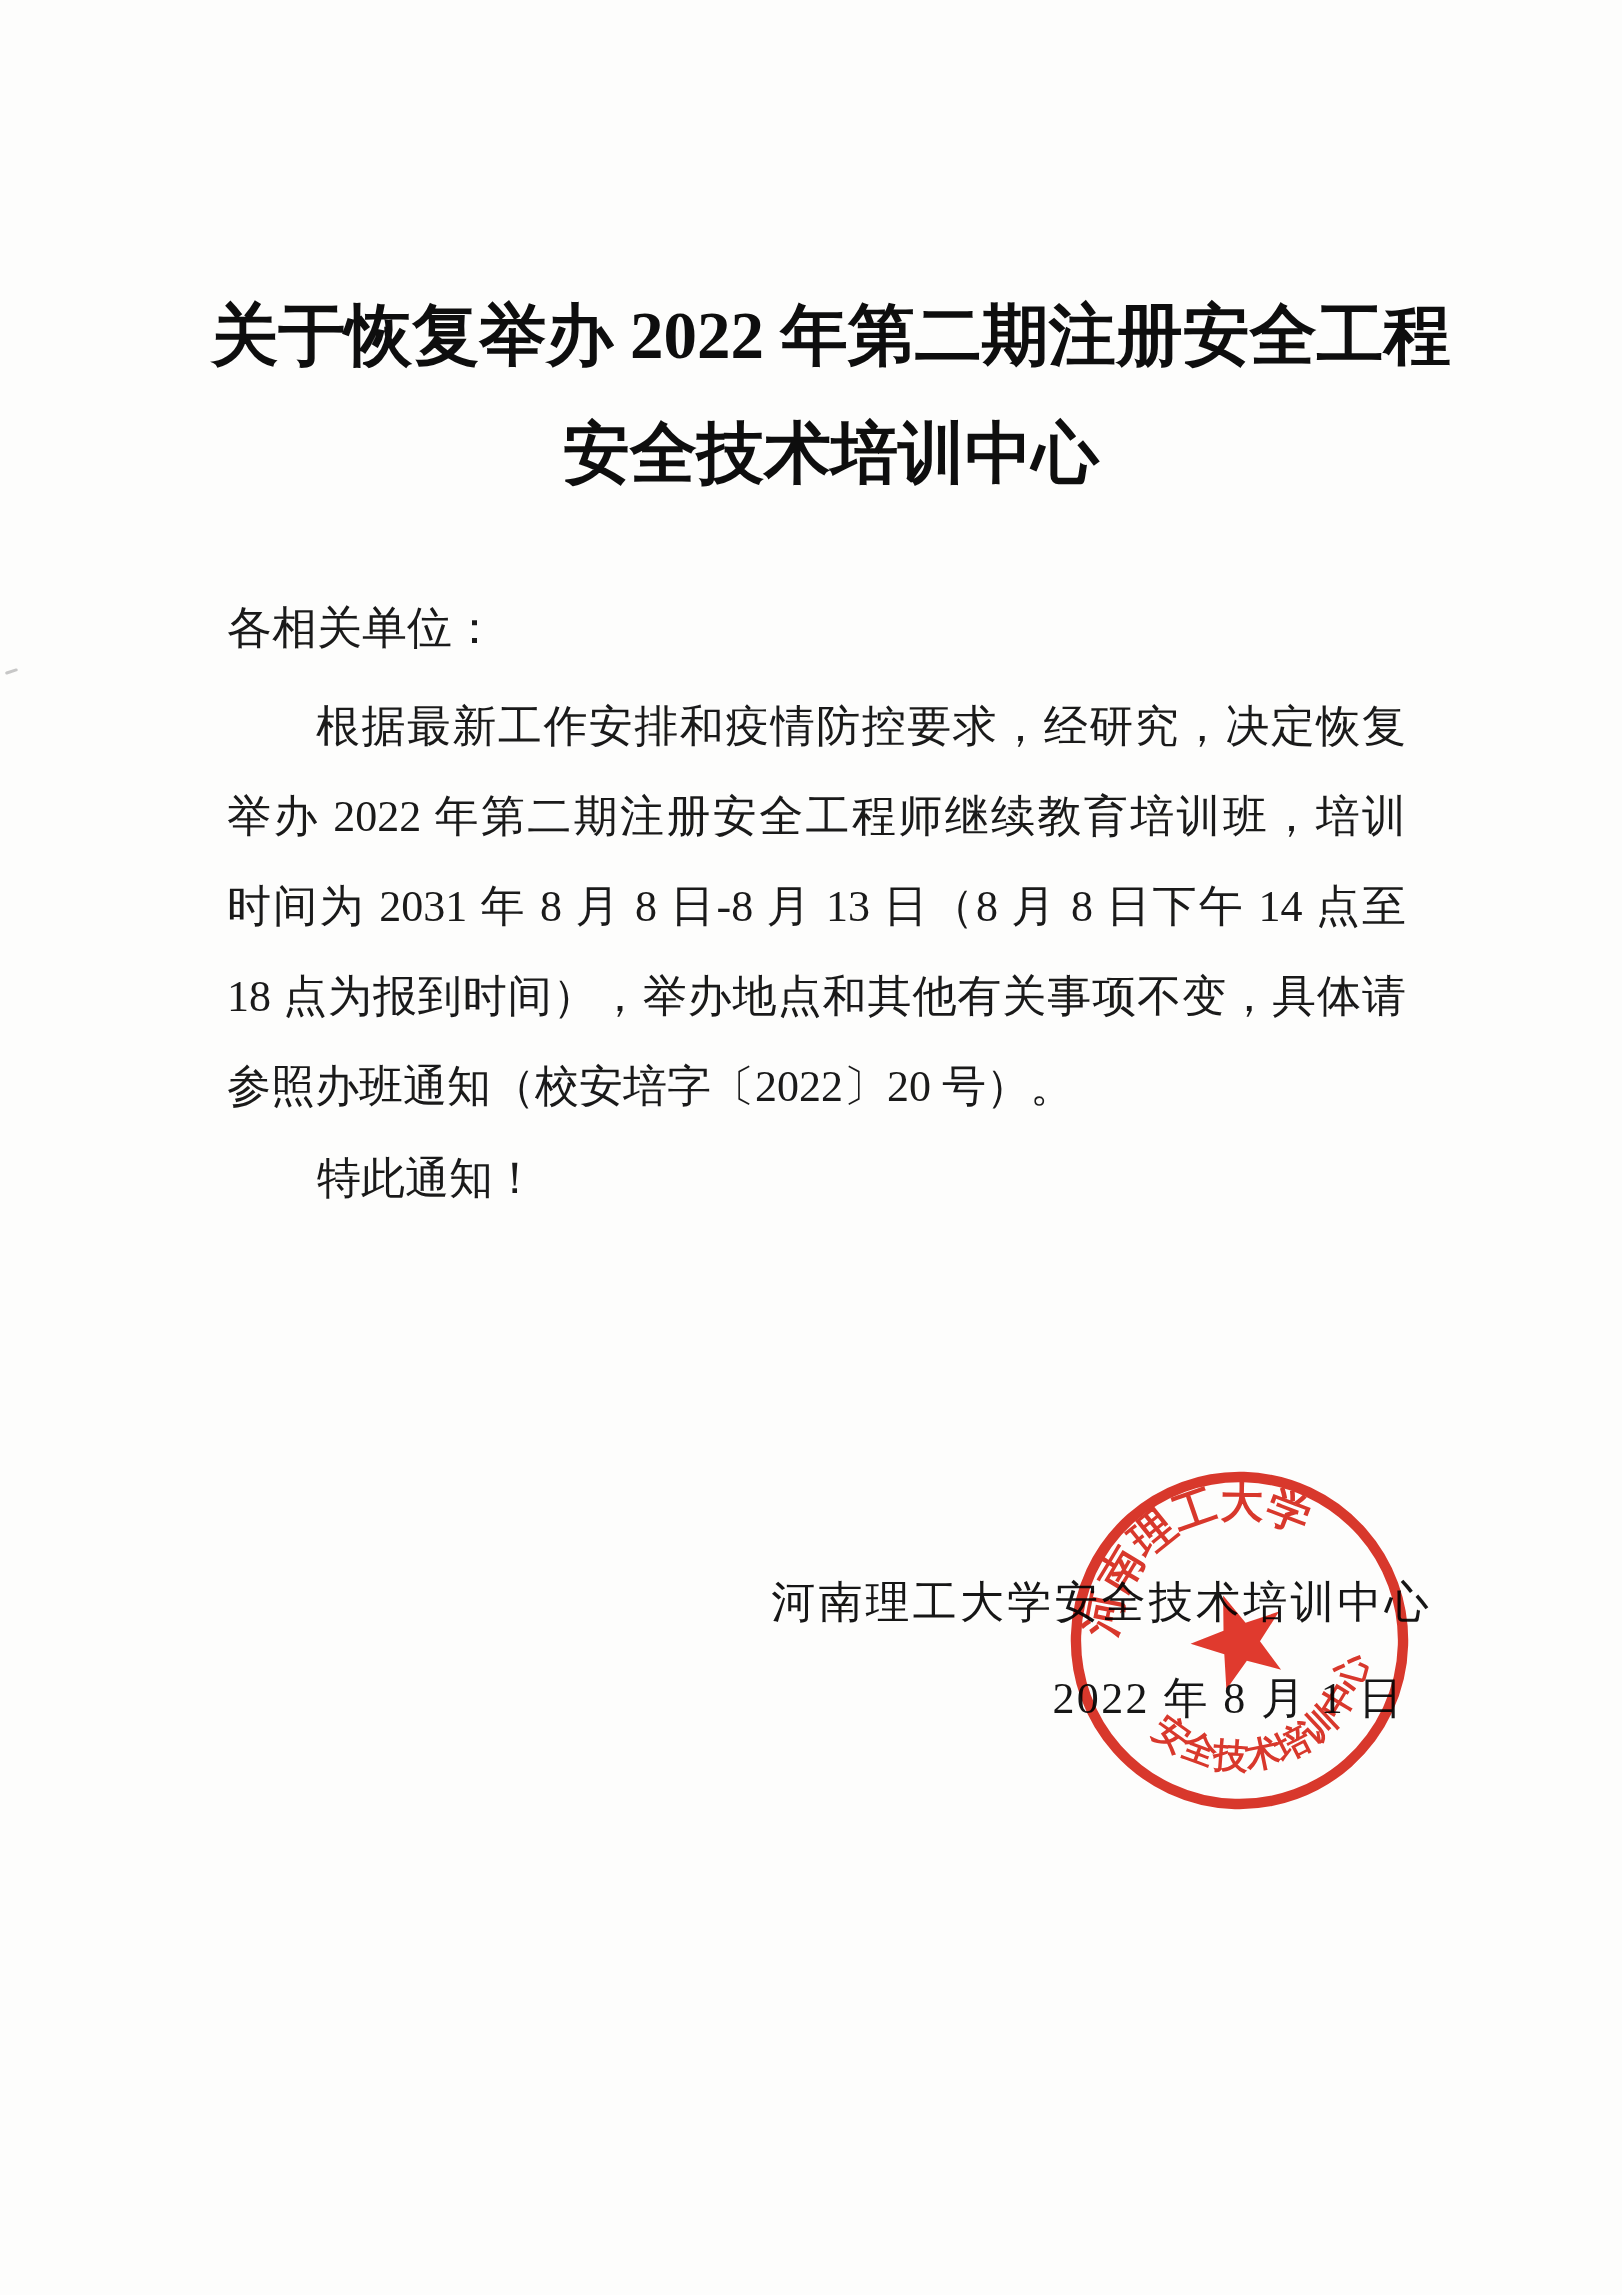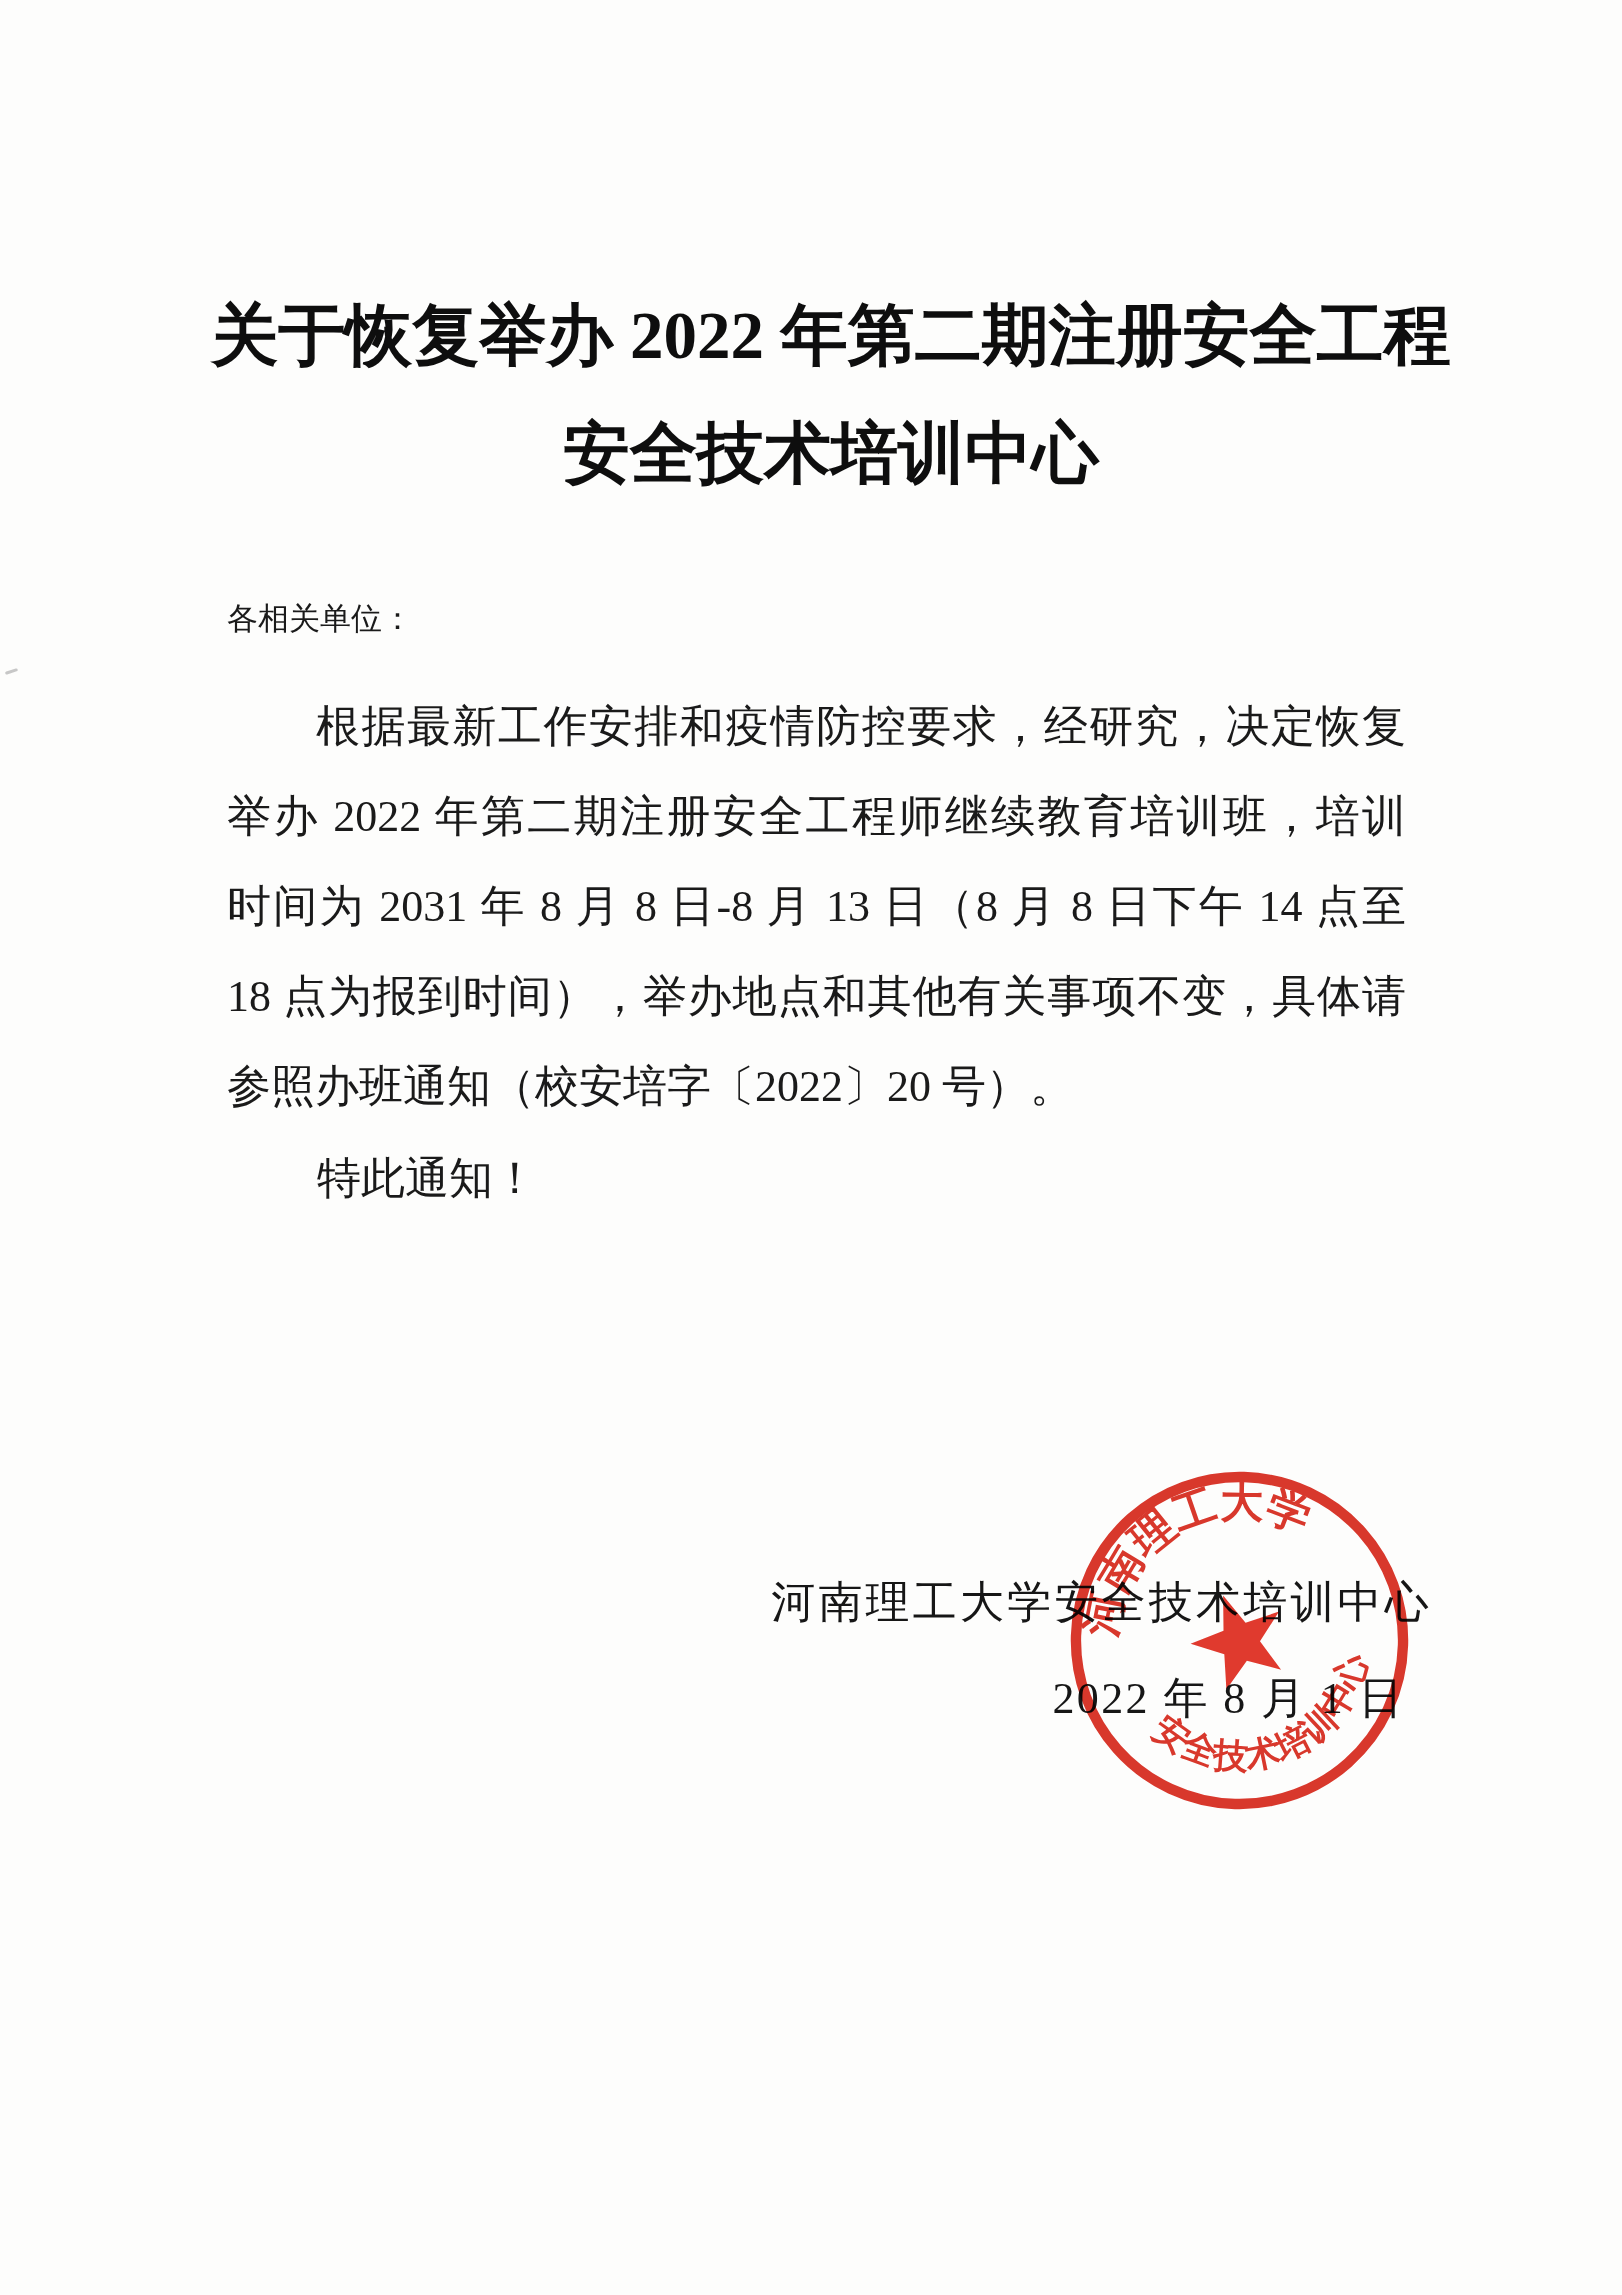--- a/index.html
+++ b/index.html
@@ -22,21 +22,21 @@
     font-size: 67px;
     font-weight: bold;
     color: #0e0e0e;
     line-height: 118px;
     margin-left: 20px;
   }
   .salutation {
     position: absolute;
     top: 598px;
     left: 227px;
-    font-size: 31px;
+    font-size: 45px;
     color: #1a1a1a;
   }
   .body-text {
     position: absolute;
     top: 682px;
     left: 227px;
     width: 1179px;
     font-size: 44px;
     line-height: 90px;
     color: #1a1a1a;

